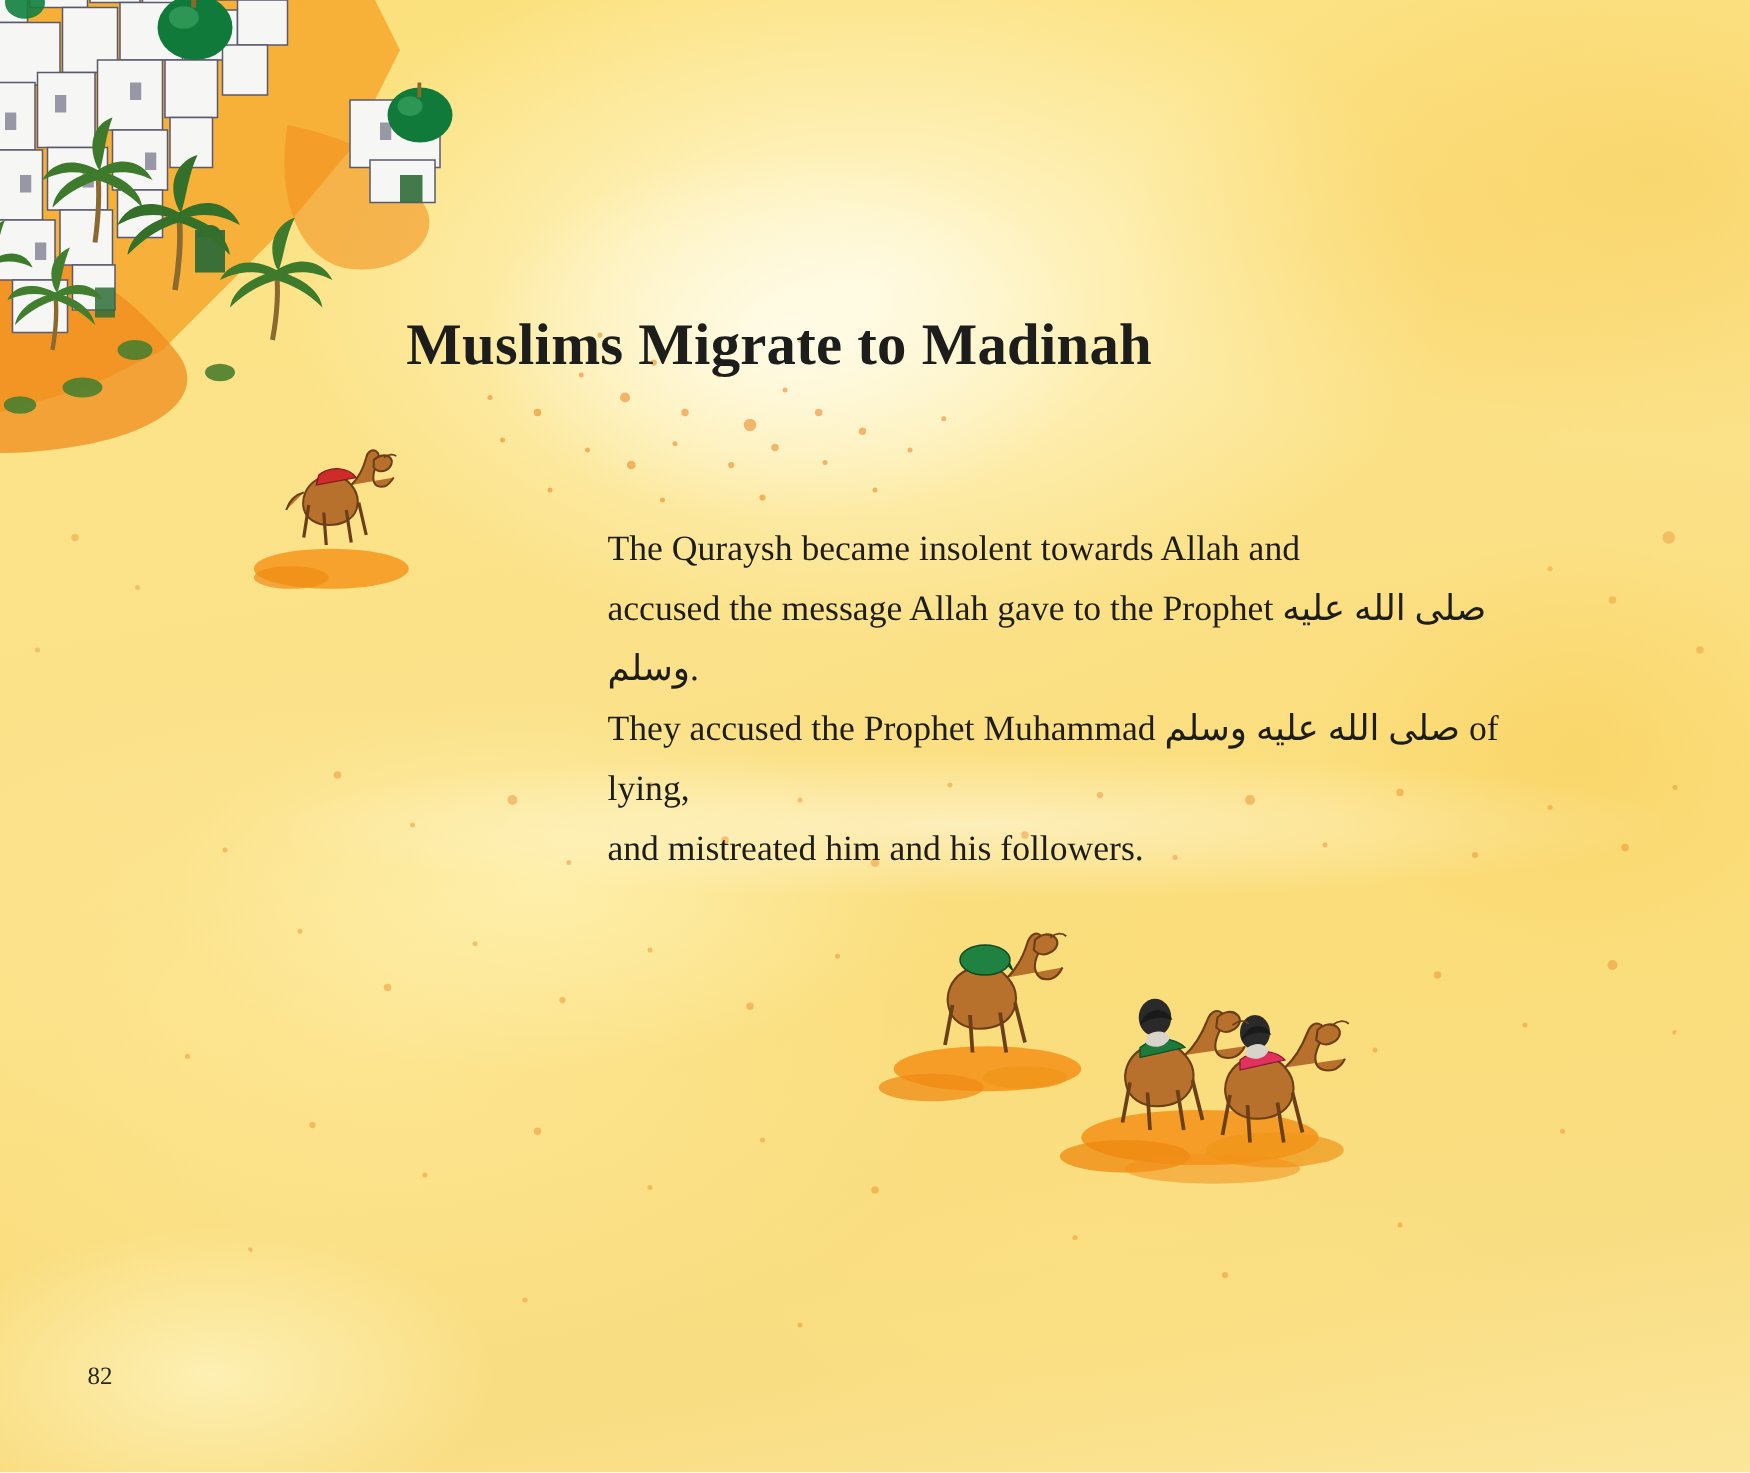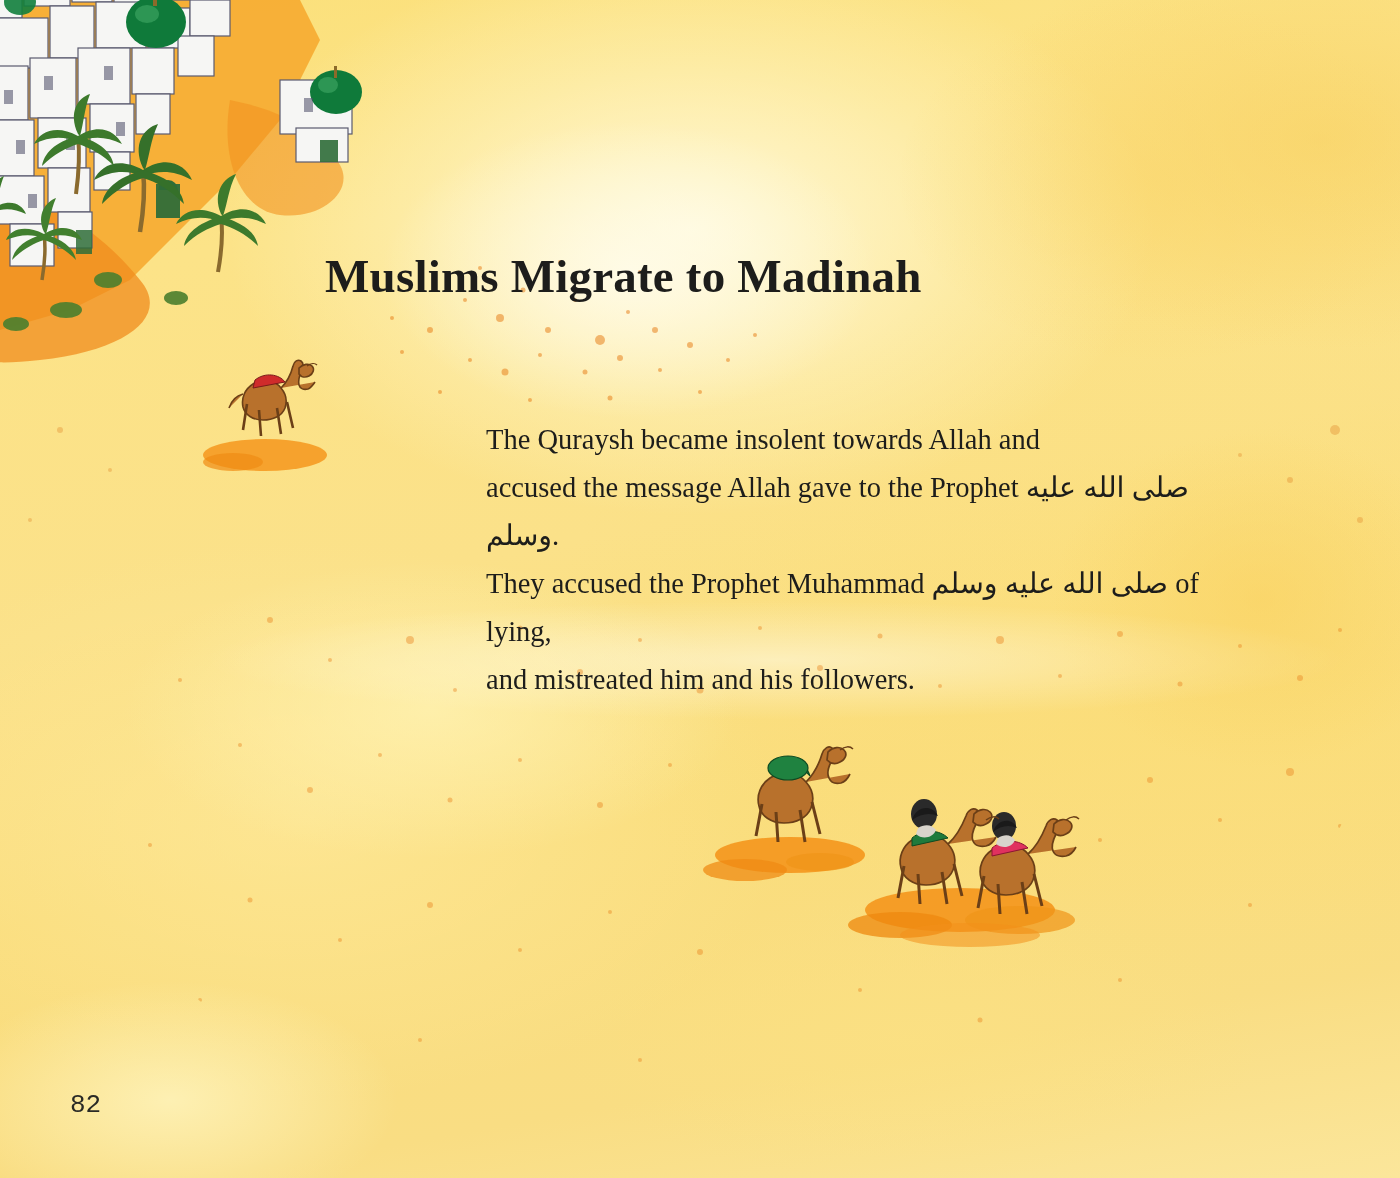--- a/index.html
+++ b/index.html
@@ -65,23 +65,22 @@
     line-height: 48px;
     color: #1d1d1b;
     margin-top: 42px;
   }
 
   
   .page-number {
     position: absolute;
     left: 70px;
     top: 1090px;
-    font-size: 26px;
+    font-size: 20px;
     color: #2a2a26;
-    font-family: Liberation Mono, monospace;
   }
 
   .camel-group { position: absolute; pointer-events: none; }
 </style>
 </head>
 <body>
 
 <div class="page">
 
   <div class="wash" style="left:380px;top:120px;width:500px;height:300px;background:radial-gradient(ellipse at center, rgba(255,252,235,0.85), rgba(255,252,235,0) 70%);"></div>

